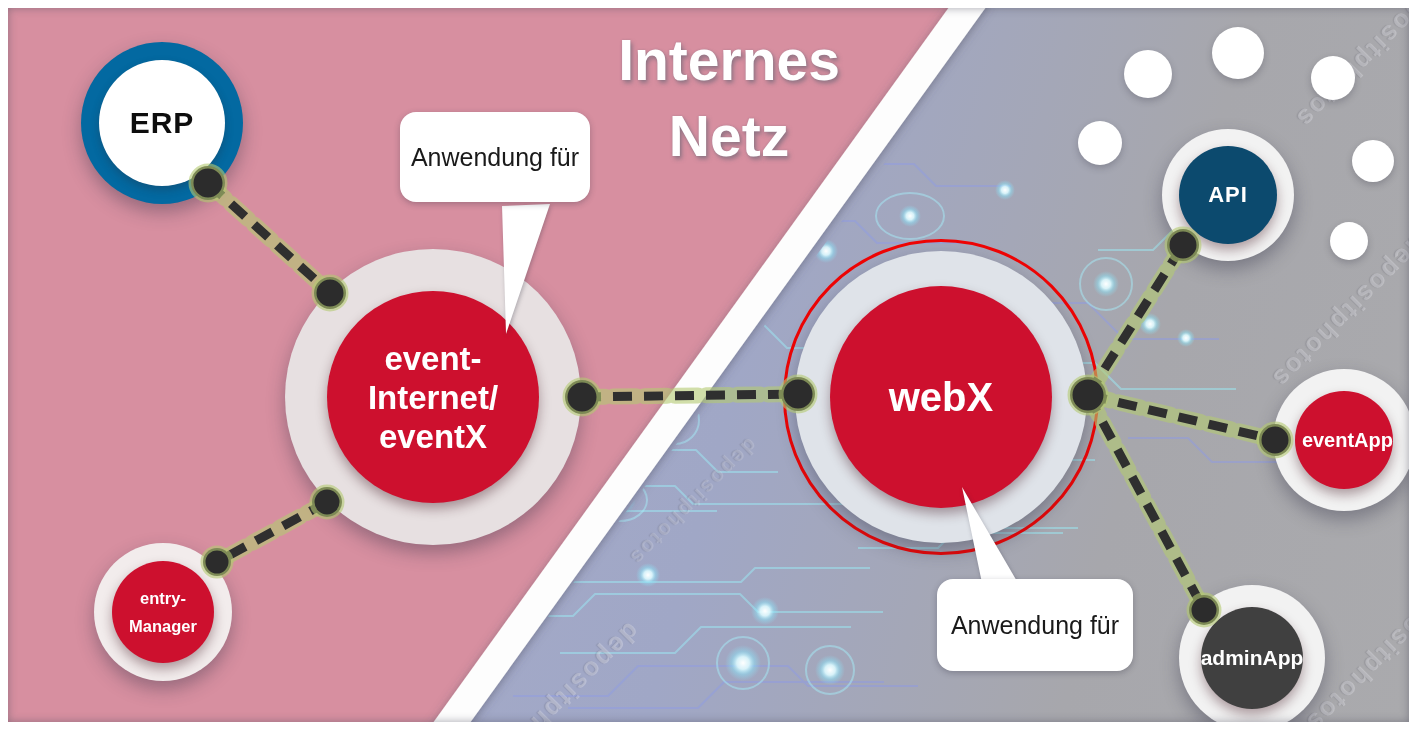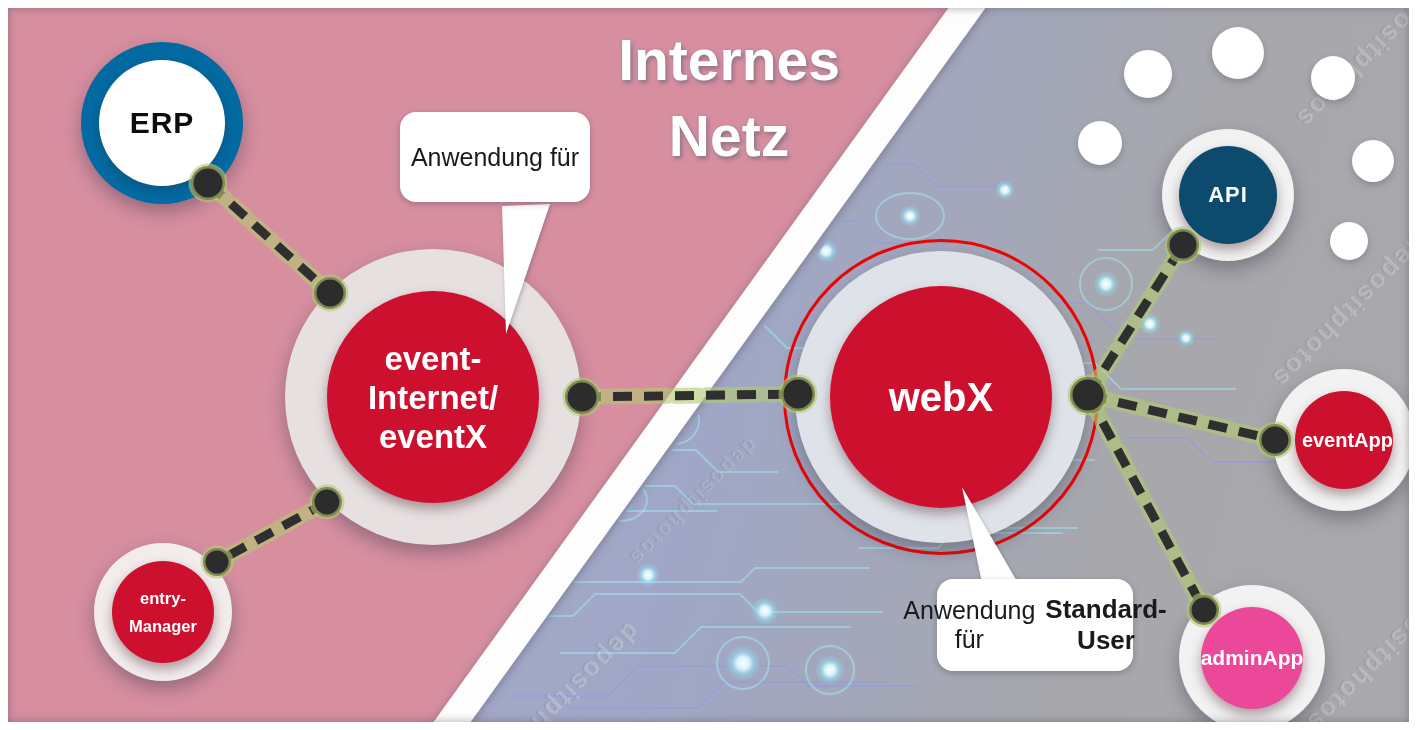--- a/index.html
+++ b/index.html
@@ -172,21 +172,21 @@
     </div>
   </div>
 
   <div class="ring" style="left:1265px;top:361px;width:142px;height:142px;background:#f2f2f2;">
     <div class="core" style="width:98px;height:98px;background:#cd102e;justify-content:flex-end;">
       <span class="nlabel" style="font-size:20px;">eventApp</span>
     </div>
   </div>
 
   <div class="ring" style="left:1171px;top:577px;width:146px;height:146px;background:#f2f2f2;">
-    <div class="core" style="width:102px;height:102px;background:#ec4899;">
+    <div class="core" style="width:102px;height:102px;background:#404040;">
       <span class="nlabel" style="font-size:21px;">adminApp</span>
     </div>
   </div>
 
   <svg class="abs" width="1401" height="714">
     <g stroke="#b4ca72" stroke-width="16" stroke-dasharray="23 8" opacity="0.6" stroke-linecap="round">
       <line x1="200" y1="175" x2="322" y2="285"></line>
       <line x1="319" y1="494" x2="209" y2="554"></line>
       <line x1="574" y1="389" x2="790" y2="386"></line>
       <line x1="1080" y1="387" x2="1175" y2="237"></line>
@@ -223,17 +223,16 @@
       <polygon points="494,198 542,196 498,326"></polygon>
       <polygon points="954,479 974,575 1010,575"></polygon>
     </g>
   </svg>
 
   <div class="bubble" style="left:392px;top:104px;width:190px;height:90px;">
     <span class="l1">Anwendung für</span>
   </div>
   <div class="bubble" style="left:929px;top:571px;width:196px;height:92px;">
     <span class="l1">Anwendung für</span>
-    <span class="l2">Standard-User</span>
   </div>
 
   <div class="layer" style="box-shadow:inset 0 0 9px rgba(80,80,95,.5);pointer-events:none;"></div>
 </div>
 
 </body></html>

